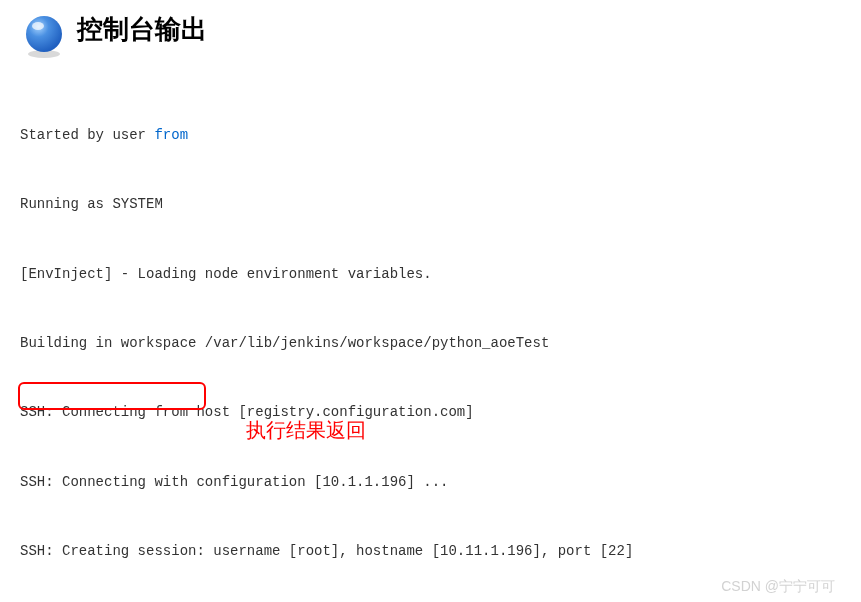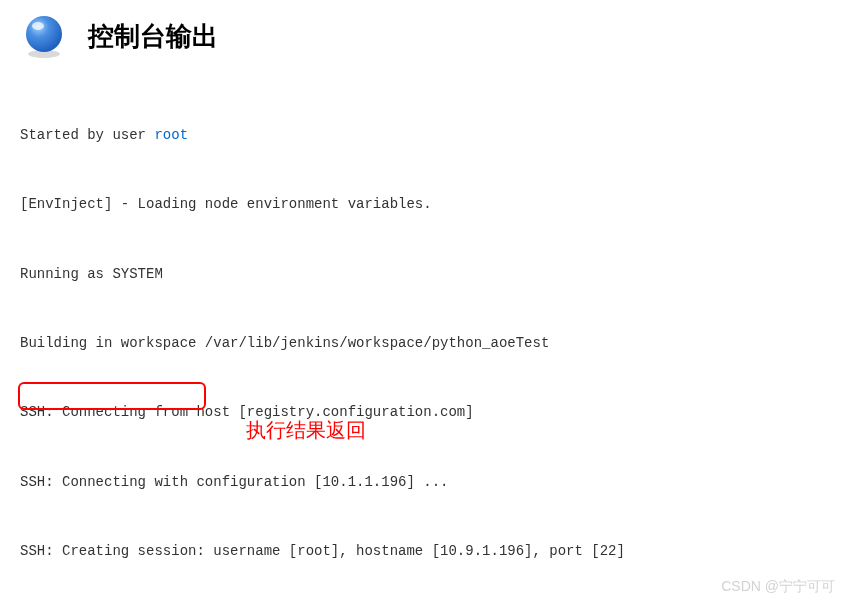--- a/index.html
+++ b/index.html
@@ -10,22 +10,21 @@
     body {
       font-family: Arial, "Microsoft YaHei", sans-serif;
       background: #ffffff;
       width: 861px;
       height: 602px;
       position: relative;
       padding: 12px 20px;
     }
     .header {
       display: flex;
-      align-items: center;
-      gap: 20px;
+      gap: 9px;
       margin-bottom: 18px;
     }
     .ball-icon {
       width: 48px;
       height: 48px;
       display: flex;
       align-items: center;
       justify-content: center;
     }
     .page-title {
@@ -91,27 +90,27 @@
       </defs>
       <ellipse cx="24" cy="42" rx="16" ry="4" fill="rgba(0,0,0,0.15)"></ellipse>
       <circle cx="24" cy="22" r="18" fill="url(#ballGrad)"></circle>
       <ellipse cx="18" cy="14" rx="6" ry="4" fill="rgba(255,255,255,0.7)"></ellipse>
     </svg>
   </span>
   <h1 class="page-title">控制台输出</h1>
 </div>
 
 <div class="console-output">
-  <span class="log-line"><span>Started by user </span><a class="user-link">root</a></span>
+  <span class="log-line"><span>Started by user </span><a class="user-link">from</a></span>
+  <span class="log-line">Running as SYSTEM</span>
   <span class="log-line">[EnvInject] - Loading node environment variables.</span>
-  <span class="log-line">Running as SYSTEM</span>
   <span class="log-line">Building in workspace /var/lib/jenkins/workspace/python_aoeTest</span>
   <span class="log-line">SSH: Connecting from host [registry.configuration.com]</span>
   <span class="log-line">SSH: Connecting with configuration [10.1.1.196] ...</span>
-  <span class="log-line">SSH: Creating session: username [root], hostname [10.9.1.196], port [22]</span>
+  <span class="log-line">SSH: Creating session: username [root], hostname [10.11.1.196], port [22]</span>
   
   
   
   
   
   
   
   
   
   

